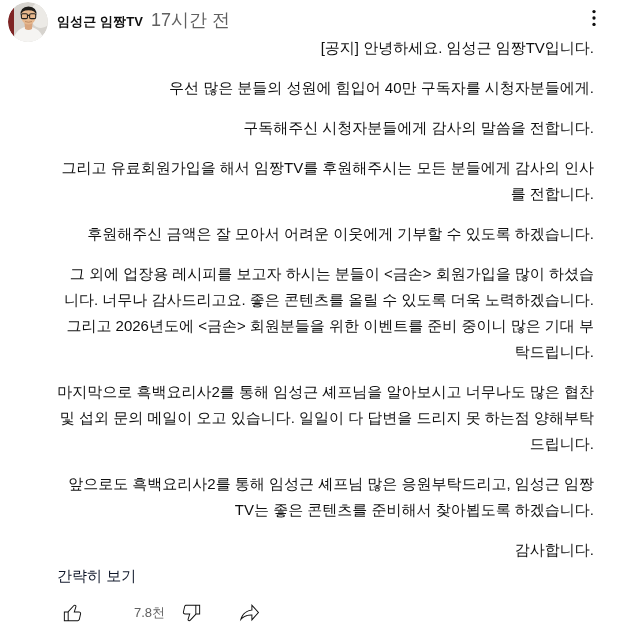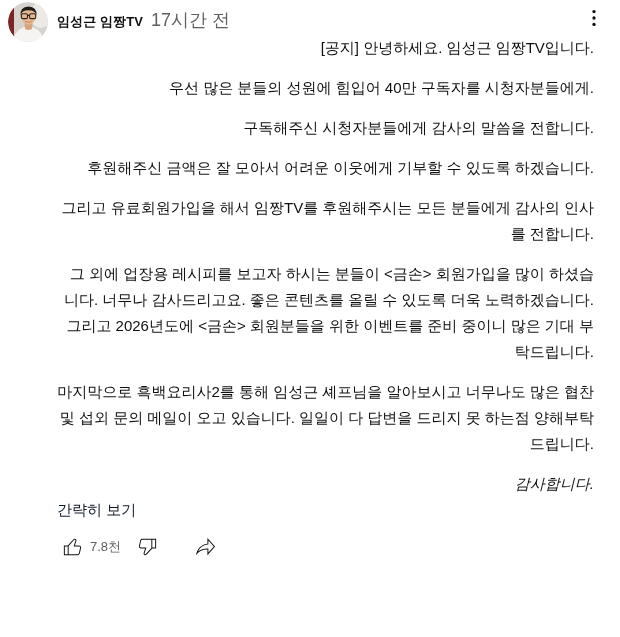--- a/index.html
+++ b/index.html
@@ -66,21 +66,21 @@
     line-height: 26px;
     color: #0f0f0f;
     word-break: break-word;
     overflow-wrap: break-word;
     text-align: right;
   }
   .post-text p {
     margin: 0 0 14px 0;
     white-space: pre-line;
   }
-  .post-text p:last-child { margin-bottom: 0; font-style: italic; }
+  .post-text p:last-child { margin-bottom: 0; }
   .show-less {
     margin-top: 0px;
     font-size: 15px;
     line-height: 26px;
     color: #0f172a;
     cursor: pointer;
     display: inline-block;
   }
   .action-bar {
     display: flex;
@@ -89,20 +89,21 @@
     margin-left: 4px;
   }
   .action-btn {
     display: flex;
     align-items: center;
     border: none;
     background: transparent;
     cursor: pointer;
     padding: 0;
     color: #0f0f0f;
+    gap: 44px;
   }
   .action-btn svg { width: 23px; height: 23px; fill: #0f0f0f; }
   .like-count {
     margin-left: 6px;
     font-size: 13px;
     color: #606060;
   }
   .dislike-btn { margin-left: 15px; }
   .share-btn { margin-left: 35px; }
 </style>
@@ -144,25 +145,26 @@
 
   <div class="post-header">
     <span class="channel-name">임성근 임짱TV</span>
     <span class="timestamp">17시간 전</span>
   </div>
 
   <div class="post-text">
     <p>[공지] 안녕하세요. 임성근 임짱TV입니다.</p>
     <p>우선 많은 분들의 성원에 힘입어 40만 구독자를 시청자분들에게.</p>
     <p>구독해주신 시청자분들에게 감사의 말씀을 전합니다.</p>
+    <p>그리고 유료회원가입을 해서 임짱TV를 후원해주시는 모든 분들에게 감사의 인사를 전합니다.</p>
     <p>후원해주신 금액은 잘 모아서 어려운 이웃에게 기부할 수 있도록 하겠습니다.</p>
-    <p>그리고 유료회원가입을 해서 임짱TV를 후원해주시는 모든 분들에게 감사의 인사를 전합니다.</p>
     <p>그 외에 업장용 레시피를 보고자 하시는 분들이 &lt;금손&gt; 회원가입을 많이 하셨습니다. 너무나 감사드리고요. 좋은 콘텐츠를 올릴 수 있도록 더욱 노력하겠습니다.
 그리고 2026년도에 &lt;금손&gt; 회원분들을 위한 이벤트를 준비 중이니 많은 기대 부탁드립니다.</p>
     <p>마지막으로 흑백요리사2를 통해 임성근 셰프님을 알아보시고 너무나도 많은 협찬 및 섭외 문의 메일이 오고 있습니다. 일일이 다 답변을 드리지 못 하는점 양해부탁드립니다.</p>
+    <p>앞으로도 흑백요리사2를 통해 임성근 셰프님 많은 응원부탁드리고, 임성근 임짱TV는 좋은 콘텐츠를 준비해서 찾아뵙도록 하겠습니다.</p>
     <p>감사합니다.</p>
   </div>
 
   <span class="show-less">간략히 보기</span>
 
   <div class="action-bar">
     <button class="action-btn like-btn" aria-label="like">
       <svg viewBox="0 0 24 24" aria-hidden="true">
         <path d="M18.77,11h-4.23l1.52-4.94C16.38,5.03,15.54,4,14.38,4c-0.58,0-1.14,0.24-1.52,0.65L7,11H3v10h4h1h9.43 c1.06,0,1.98-0.67,2.19-1.61l1.34-6C21.23,12.15,20.18,11,18.77,11z M7,20H4v-8h3V20z M19.98,13.17l-1.34,6 C18.54,19.65,18.03,20,17.43,20H8v-8.61l5.6-6.06C13.79,5.12,14.08,5,14.38,5c0.26,0,0.5,0.11,0.63,0.3 c0.07,0.1,0.15,0.26,0.09,0.47l-1.52,4.94L13.18,12h1.35h4.23c0.41,0,0.8,0.17,1.03,0.46c0.12,0.15,0.25,0.4,0.18,0.72 L19.98,13.17z"></path>
       </svg>

